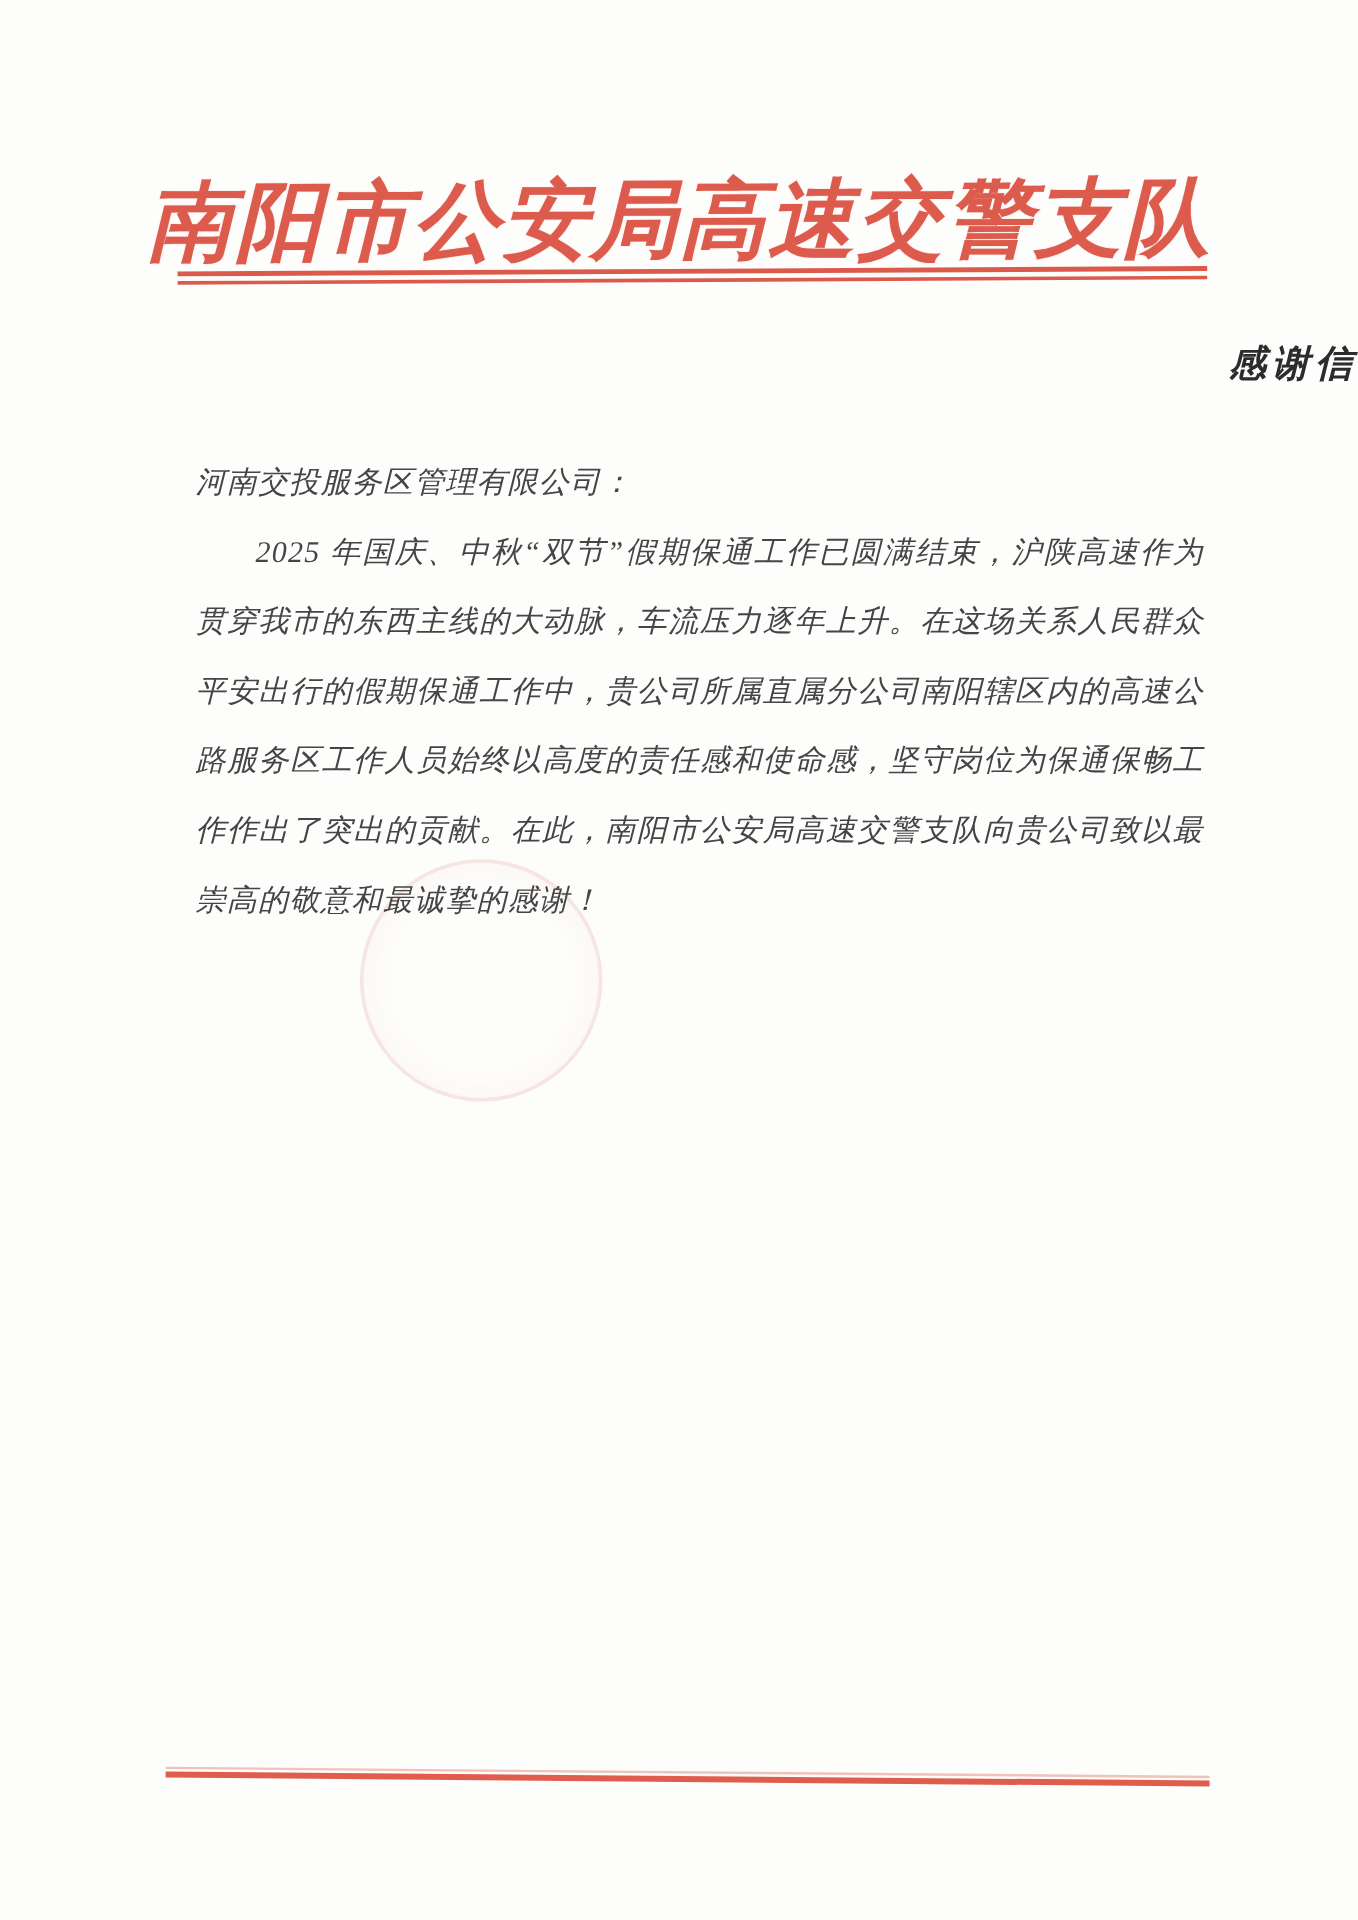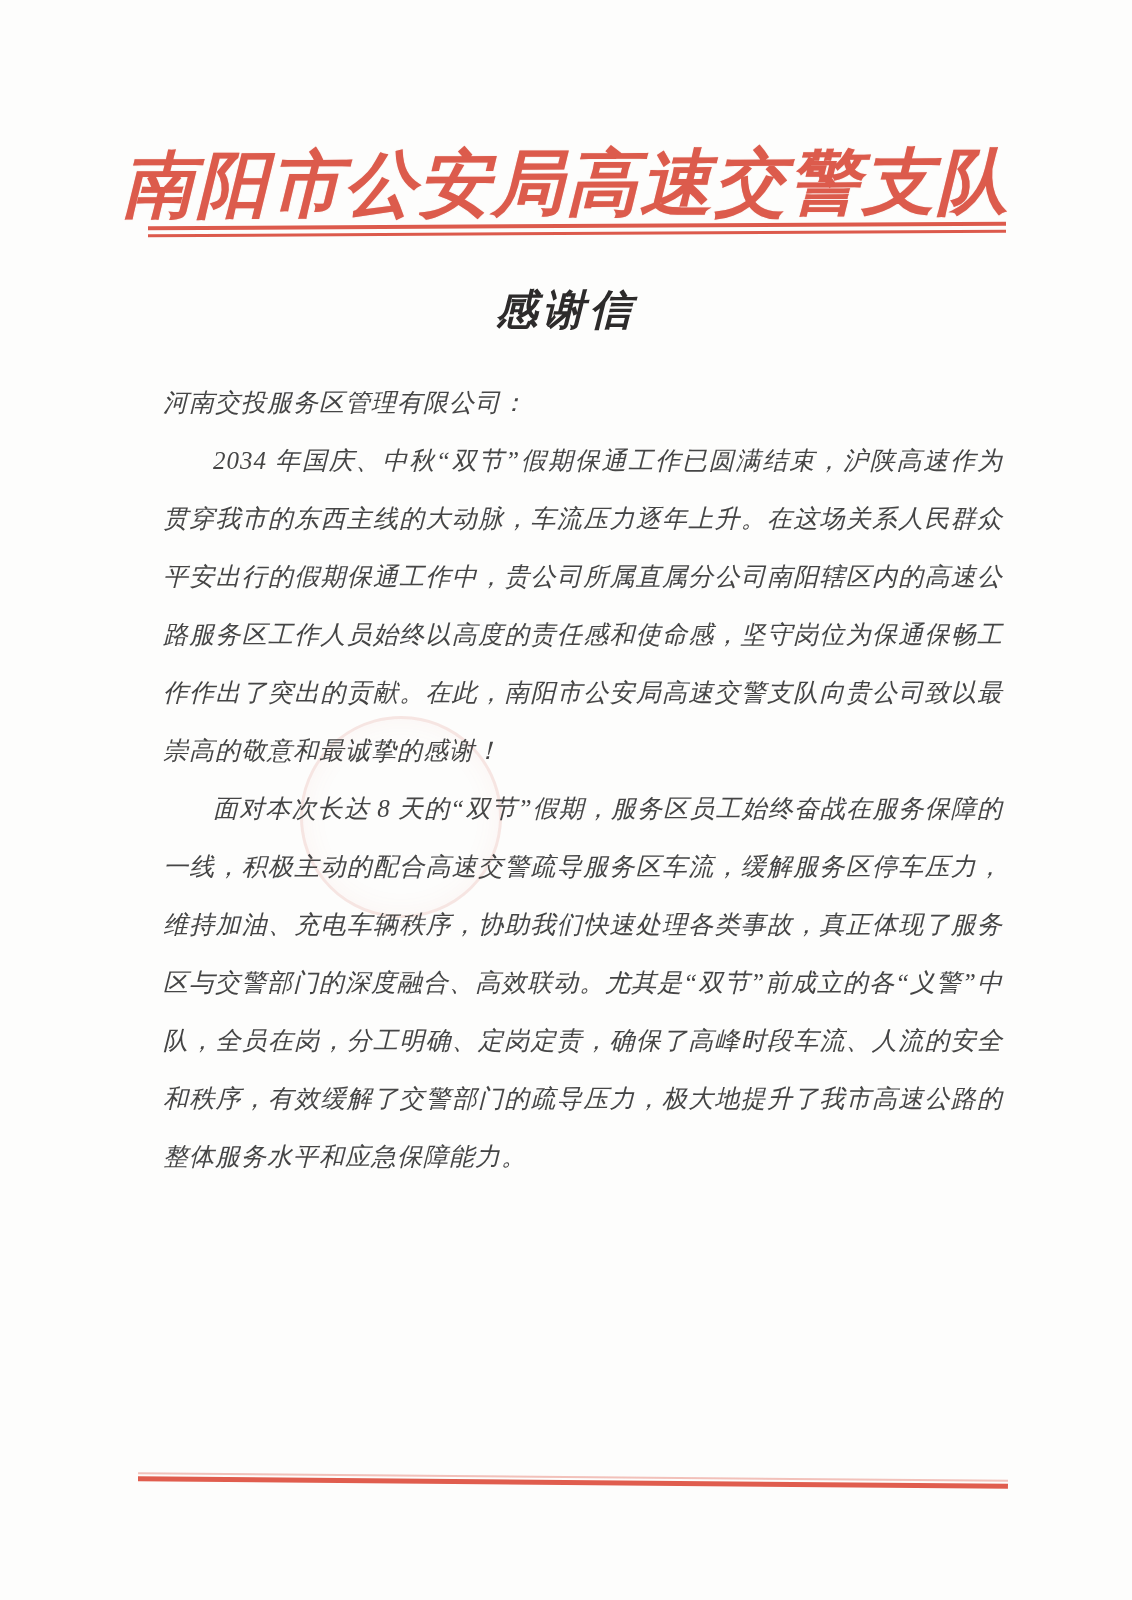--- a/index.html
+++ b/index.html
@@ -37,22 +37,22 @@
     height: 4px;               
     border-top: 4px solid #dc5a4c;
     border-bottom: 3px solid #dc5a4c;
     transform: rotate(-0.3deg);
   }
   .doc-title {
     position: absolute;
     top: 282px;
     left: 0;
     width: 100%;
-    text-align: center;
-    font-size: 42px;
+    text-align: right;
+    font-size: 31px;
     font-weight: 700;
     letter-spacing: 5px;
     color: #2d2b2b;
   }
   .letter-body {
     position: absolute;
     top: 374px;
     left: 163px;
     width: 840px;
     font-size: 25px;
@@ -96,19 +96,18 @@
   <div class="letterhead-title">南阳市公安局高速交警支队</div>
 
   <div class="head-rule"></div>
 
   <div class="doc-title">感谢信</div>
 
   <div class="seal"></div>
 
   <div class="letter-body">
     <p class="salutation">河南交投服务区管理有限公司：</p>
-    <p class="para">2034 年国庆、中秋“双节”假期保通工作已圆满结束，沪陕高速作为贯穿我市的东西主线的大动脉，车流压力逐年上升。在这场关系人民群众平安出行的假期保通工作中，贵公司所属直属分公司南阳辖区内的高速公路服务区工作人员始终以高度的责任感和使命感，坚守岗位为保通保畅工作作出了突出的贡献。在此，南阳市公安局高速交警支队向贵公司致以最崇高的敬意和最诚挚的感谢！</p>
-    <p class="para">面对本次长达 8 天的“双节”假期，服务区员工始终奋战在服务保障的一线，积极主动的配合高速交警疏导服务区车流，缓解服务区停车压力，维持加油、充电车辆秩序，协助我们快速处理各类事故，真正体现了服务区与交警部门的深度融合、高效联动。尤其是“双节”前成立的各“义警”中队，全员在岗，分工明确、定岗定责，确保了高峰时段车流、人流的安全和秩序，有效缓解了交警部门的疏导压力，极大地提升了我市高速公路的整体服务水平和应急保障能力。</p>
+    <p class="para">2025 年国庆、中秋“双节”假期保通工作已圆满结束，沪陕高速作为贯穿我市的东西主线的大动脉，车流压力逐年上升。在这场关系人民群众平安出行的假期保通工作中，贵公司所属直属分公司南阳辖区内的高速公路服务区工作人员始终以高度的责任感和使命感，坚守岗位为保通保畅工作作出了突出的贡献。在此，南阳市公安局高速交警支队向贵公司致以最崇高的敬意和最诚挚的感谢！</p>
   </div>
 
   <div class="footer-rule"></div>
 
 </div>
 
 </body></html>

